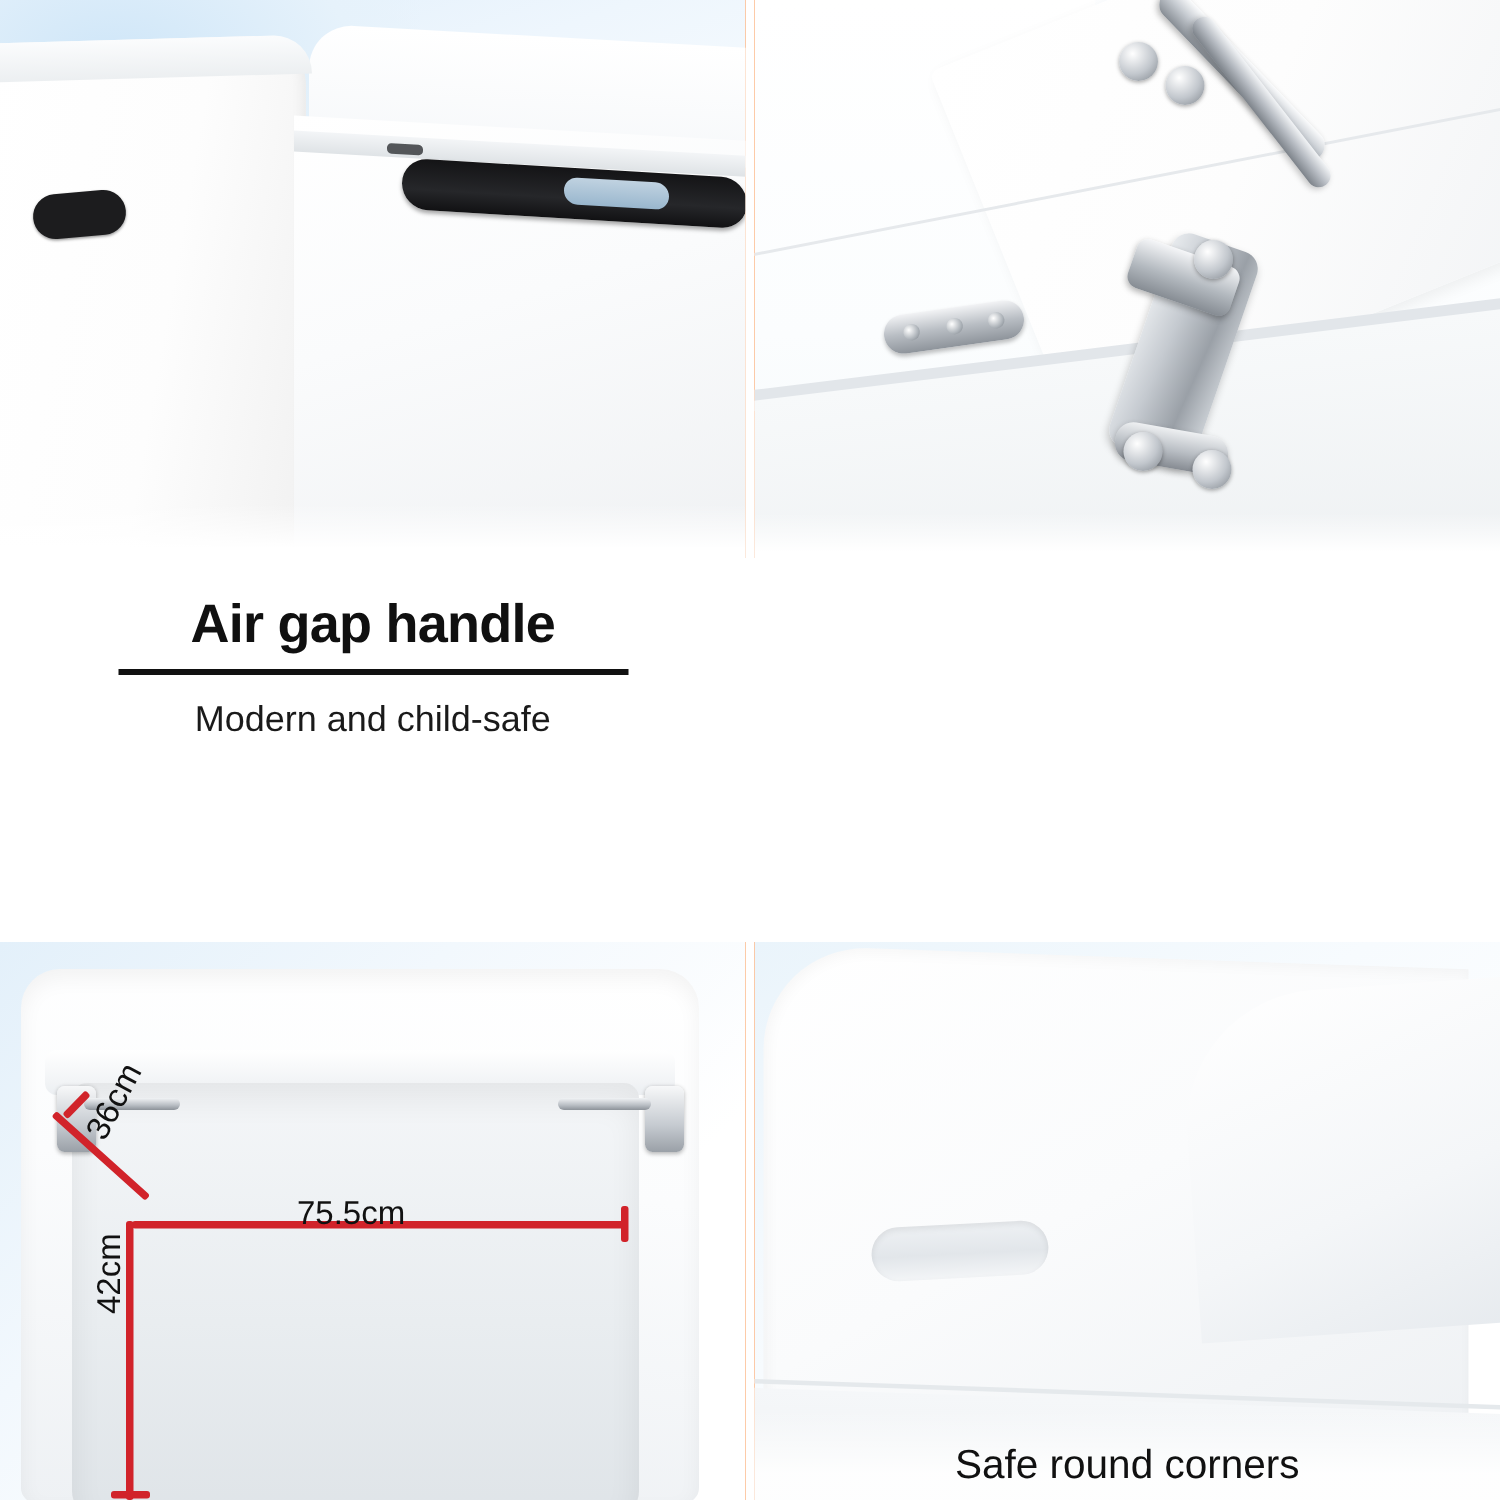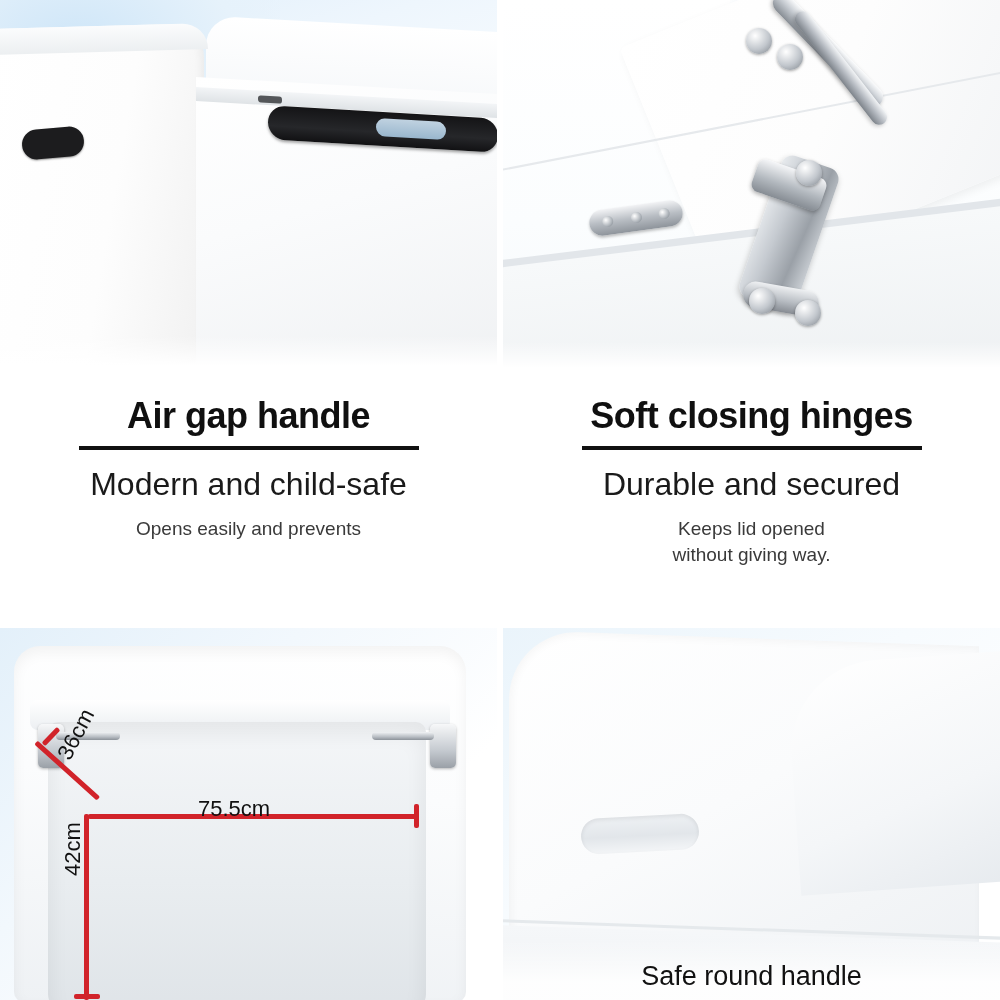--- a/index.html
+++ b/index.html
@@ -64,21 +64,21 @@
     line-height: 1.1;
     margin: 0 0 4px 0;
   }
   .cap-rule {
     width: 340px;
     height: 4px;
     background: #111111;
     margin: 10px auto 16px auto;
   }
   .cap-sub {
-    font-size: 32px;
+    font-size: 24px;
     color: #1a1a1a;
     margin: 0 0 14px 0;
     line-height: 1.15;
   }
   .cap-body {
     font-size: 19px;
     color: #3a3a3a;
     line-height: 1.35;
     margin: 0;
   }
@@ -502,30 +502,22 @@
     <div class="tr-knuckle k5"></div>
     <div class="tr-shadow-bottom"></div>
   </div>
 
   <div class="caption-band">
 
     <div class="caption left">
       <div class="cap-title">Air gap handle</div>
       <div class="cap-rule"></div>
       <div class="cap-sub">Modern and child-safe</div>
-      <div class="cap-body">Opens easily and prevents</div>
     </div>
 
-    <div class="caption right">
-      <div class="cap-title">Soft closing hinges</div>
-      <div class="cap-rule"></div>
-      <div class="cap-sub">Durable and secured</div>
-      <div class="cap-body">Keeps lid opened</div>
-      <div class="cap-body">without giving way.</div>
-    </div>
 
   </div>
 
   <div class="cell cell-bl">
     <div class="bl-bg"></div>
     <div class="bl-inner"></div>
     <div class="bl-rim"></div>
     <div class="bl-cavity"></div>
     <div class="bl-hingeL"></div>
     <div class="bl-hingeR"></div>
@@ -546,17 +538,17 @@
   </div>
 
   <div class="cell cell-br">
     <div class="br-bg"></div>
     <div class="br-box"></div>
     <div class="br-corner"></div>
     <div class="br-handle"></div>
     <div class="br-seam"></div>
     <div class="br-bottom"></div>
     <div class="br-shadow"></div>
-    <div class="photo-caption">Safe round handle</div>
+    <div class="photo-caption">Safe round corners</div>
   </div>
 
   <div class="gutter-v"></div>
 </div>
 
 </body></html>

